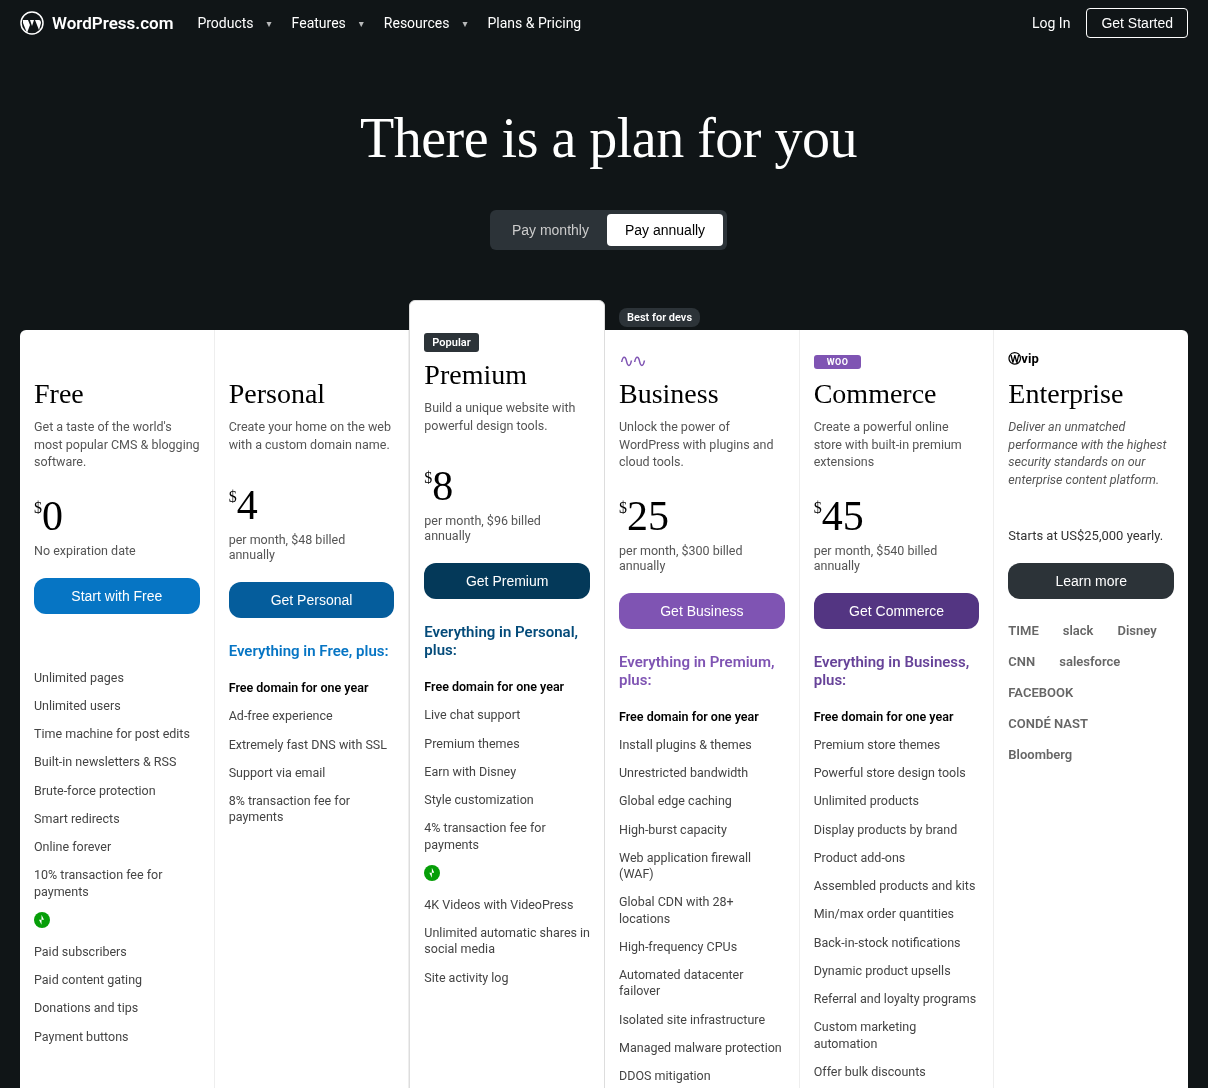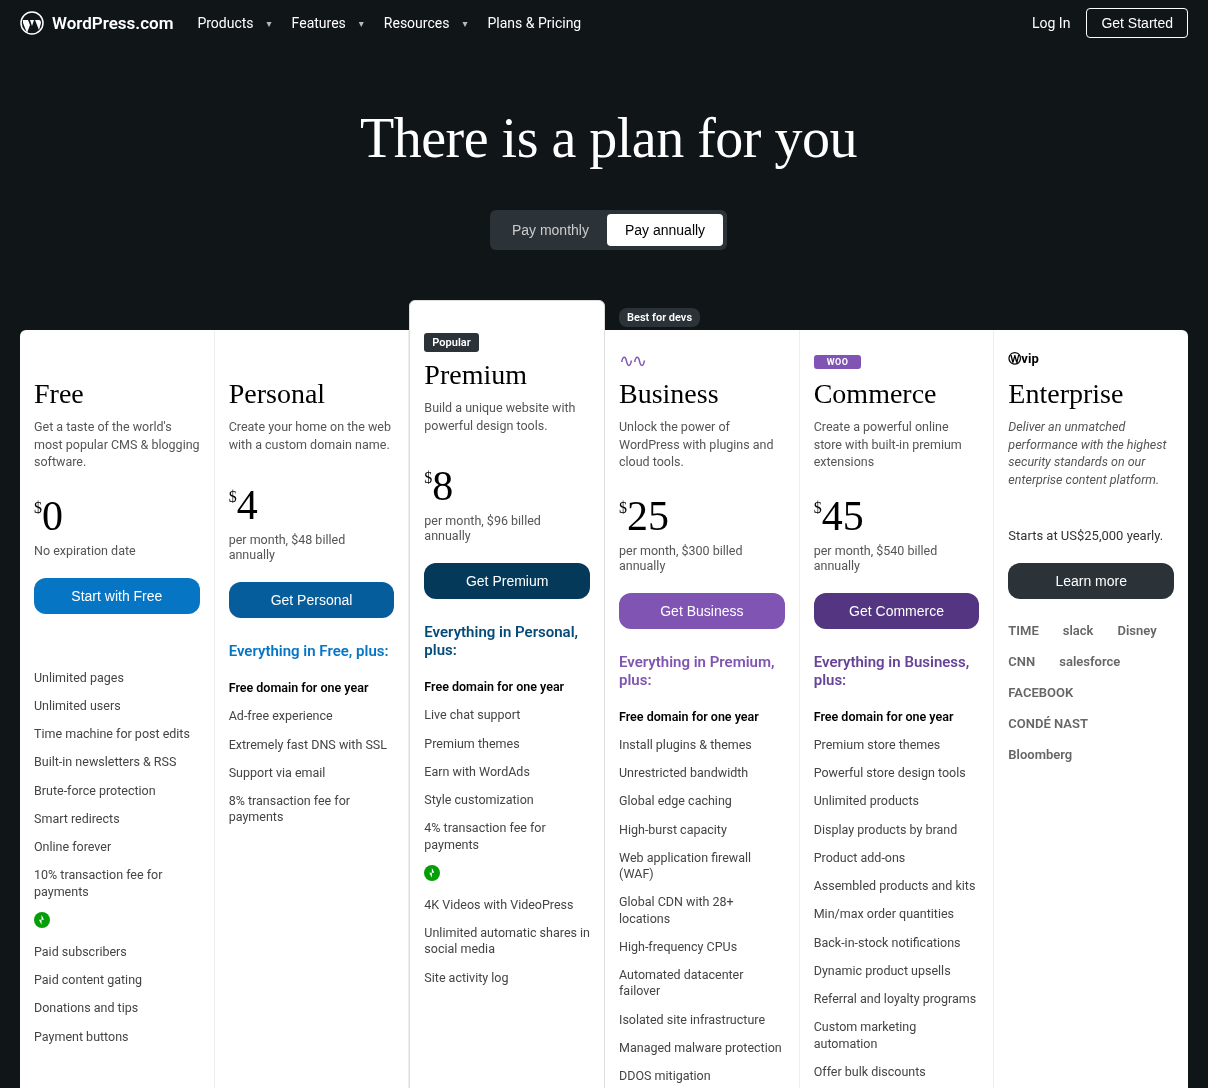--- a/index.html
+++ b/index.html
@@ -164,21 +164,21 @@
       </div>
     <p class="price-note">per month, $96 billed annually</p>
     <button class="cta blue-dark">Get Premium</button>
     <p class="everything blue-dark">Everything in Personal, plus:</p>
     <ul class="features">
         <li class="bold">Free domain for one year</li>
       </ul>
     <ul class="features" id="f2">
         <li>Live chat support</li>
         <li>Premium themes</li>
-        <li>Earn with WordAds</li>
+        <li>Earn with Disney</li>
         <li>Style customization</li>
         <li>4% transaction fee for payments</li>
       </ul>
     <span class="jet-icon"></span>
     <ul class="features" id="f2j">
         <li>4K Videos with VideoPress</li>
         <li>Unlimited automatic shares in social media</li>
         <li>Site activity log</li>
       </ul>
   </div>

